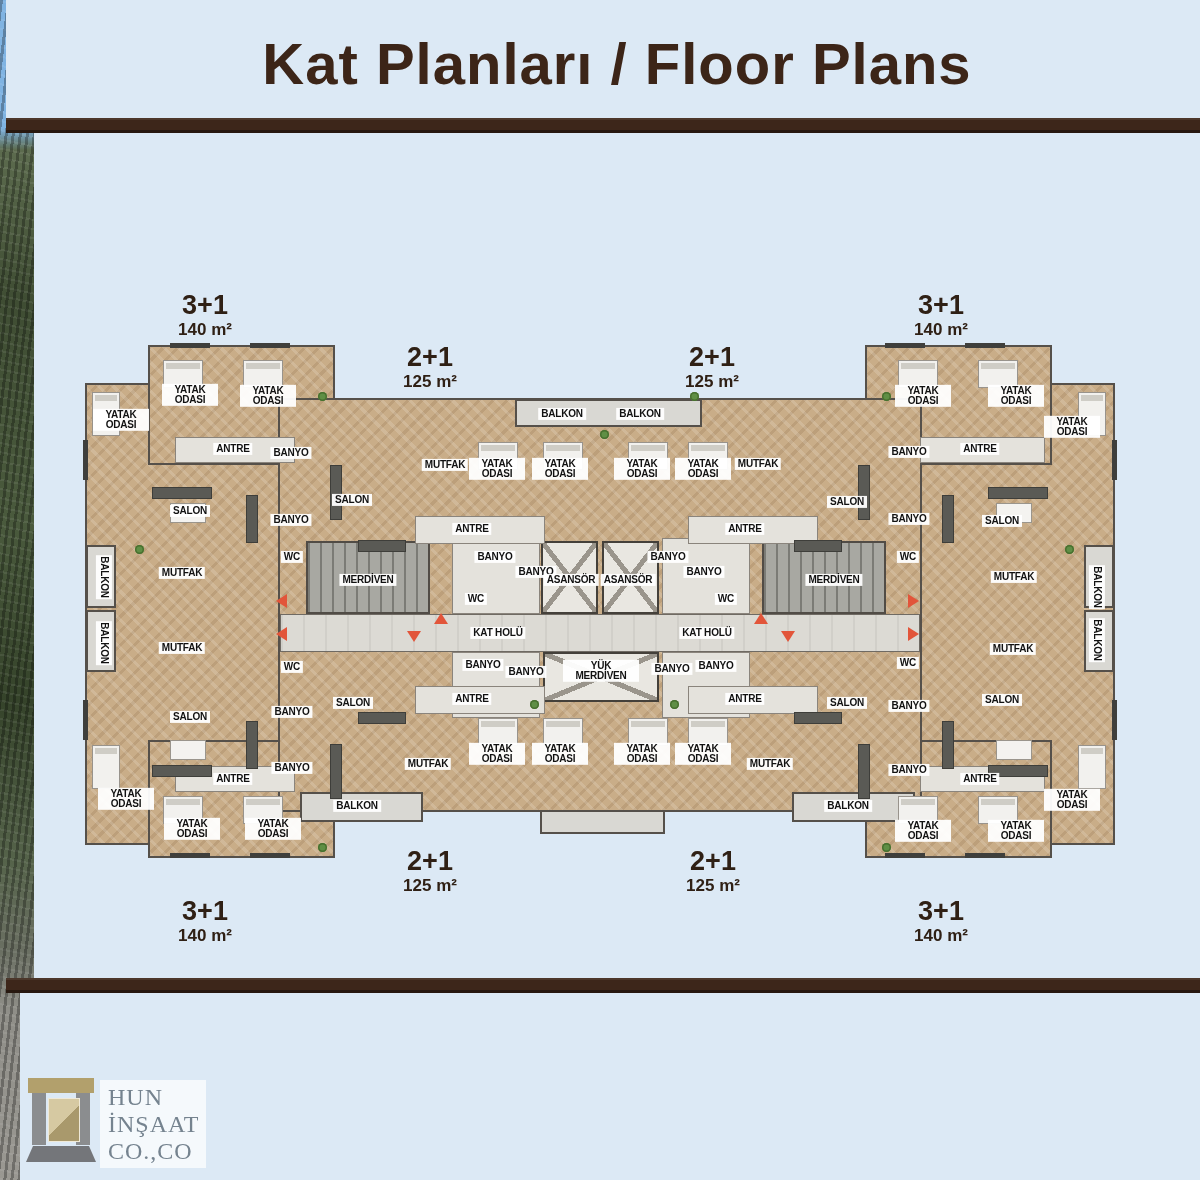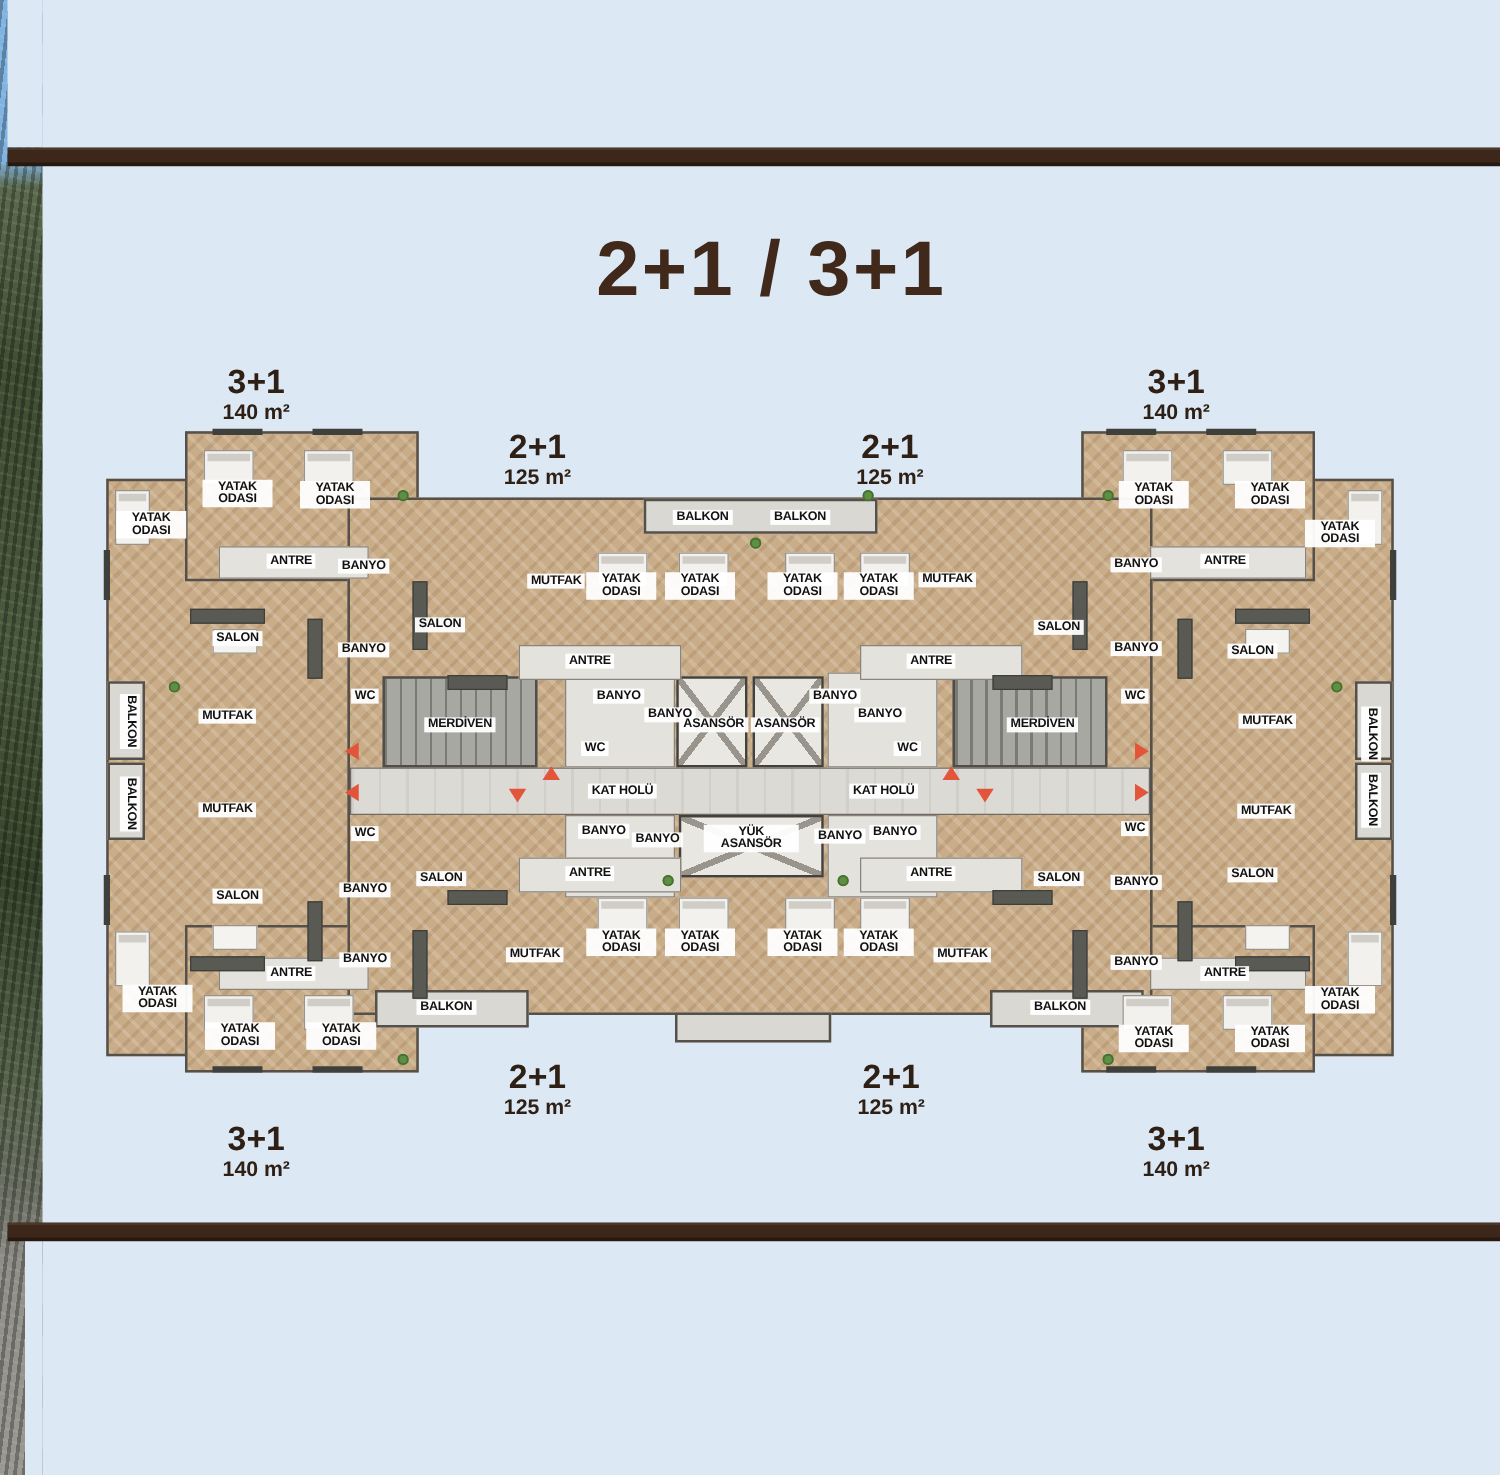--- a/index.html
+++ b/index.html
@@ -76,22 +76,22 @@
 </style>
 </head>
 <body>
 
 <div class="page">
 
   <div class="photo-strip"></div>
   <div class="strip-cover-top"></div>
   <div class="strip-cover-bottom"></div>
 
+  <div class="page-title">Kat Planları / Floor Plans</div>
   <div class="bar top"></div>
-  <div class="page-subtitle">2+1 / 3+1</div>
 
   <div class="plan">
 
     <div class="blk wood" style="left:85px;top:383px;width:195px;height:462px;"></div>
     <div class="blk wood" style="left:920px;top:383px;width:195px;height:462px;"></div>
     <div class="blk wood" style="left:148px;top:345px;width:187px;height:120px;"></div>
     <div class="blk wood" style="left:865px;top:345px;width:187px;height:120px;"></div>
     <div class="blk wood" style="left:148px;top:740px;width:187px;height:118px;"></div>
     <div class="blk wood" style="left:865px;top:740px;width:187px;height:118px;"></div>
     <div class="blk wood" style="left:278px;top:398px;width:644px;height:414px;"></div>
@@ -235,21 +235,21 @@
         <div class="rlabel wrap" style="width: 50px; left: 1016px; top: 396px;">YATAK ODASI</div>
         <div class="rlabel wrap" style="width: 50px; left: 1072px; top: 427px;">YATAK ODASI</div>
         <div class="rlabel" style="left: 909px; top: 519px;">BANYO</div>
         <div class="rlabel" style="left: 1002px; top: 521px;">SALON</div>
         <div class="rlabel" style="left: 908px; top: 557px;">WC</div>
         <div class="rlabel" style="left: 1014px; top: 577px;">MUTFAK</div>
         <div class="rlabel" style="left: 834px; top: 580px;">MERDİVEN</div>
         <div class="rlabel vert" style="left: 1097px; top: 587px;">BALKON</div>
         <div class="rlabel" style="left: 498px; top: 633px;">KAT HOLÜ</div>
         <div class="rlabel" style="left: 707px; top: 633px;">KAT HOLÜ</div>
-        <div class="rlabel wrap" style="width: 70px; left: 601px; top: 671px;">YÜK ASANSÖR</div>
+        <div class="rlabel wrap" style="width: 70px; left: 601px; top: 671px;">YÜK MERDİVEN</div>
         <div class="rlabel vert" style="left: 104px; top: 643px;">BALKON</div>
         <div class="rlabel" style="left: 182px; top: 648px;">MUTFAK</div>
         <div class="rlabel" style="left: 292px; top: 667px;">WC</div>
         <div class="rlabel" style="left: 292px; top: 712px;">BANYO</div>
         <div class="rlabel" style="left: 190px; top: 717px;">SALON</div>
         <div class="rlabel" style="left: 292px; top: 768px;">BANYO</div>
         <div class="rlabel" style="left: 233px; top: 779px;">ANTRE</div>
         <div class="rlabel wrap" style="width: 50px; left: 126px; top: 799px;">YATAK ODASI</div>
         <div class="rlabel wrap" style="width: 50px; left: 192px; top: 829px;">YATAK ODASI</div>
         <div class="rlabel wrap" style="width: 50px; left: 273px; top: 829px;">YATAK ODASI</div>
@@ -310,14 +310,29 @@
         <div class="unit-label" style="left: 941px; top: 898px;">
           <div class="unit-type">3+1</div>
           <div class="unit-area">140 m²</div>
         </div>
       </div>
   </div>
 
   <div class="bar bottom"></div>
 
 
+  <div class="logo">
+    <div class="logo-box"></div>
+    <div class="logo-mark">
+      <div class="lm-topbar"></div>
+      <div class="lm-left"></div>
+      <div class="lm-right"></div>
+      <div class="lm-core"></div>
+      <div class="lm-base"></div>
+    </div>
+    <div class="logo-text">
+      <div>HUN</div>
+      <div>İNŞAAT</div>
+      <div>CO.,CO</div>
+    </div>
+  </div>
 
 </div>
 
 </body></html>

